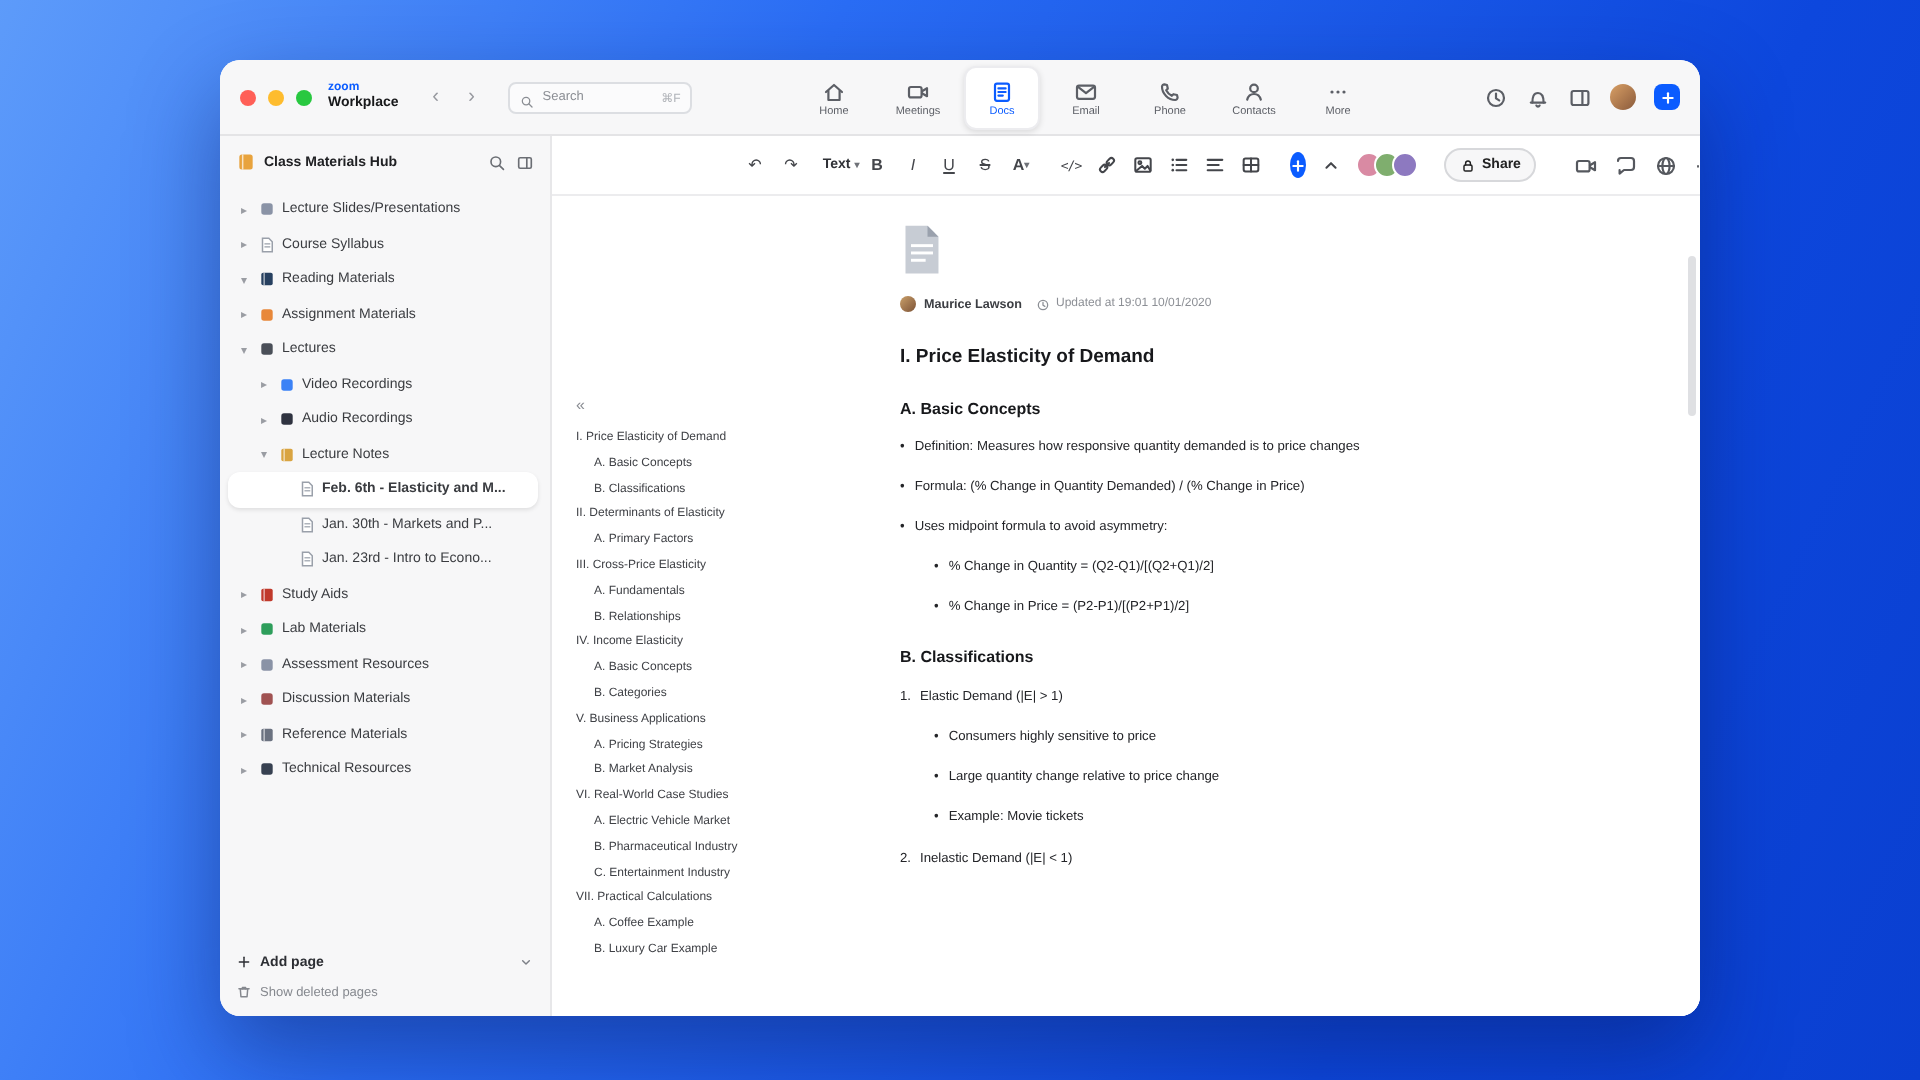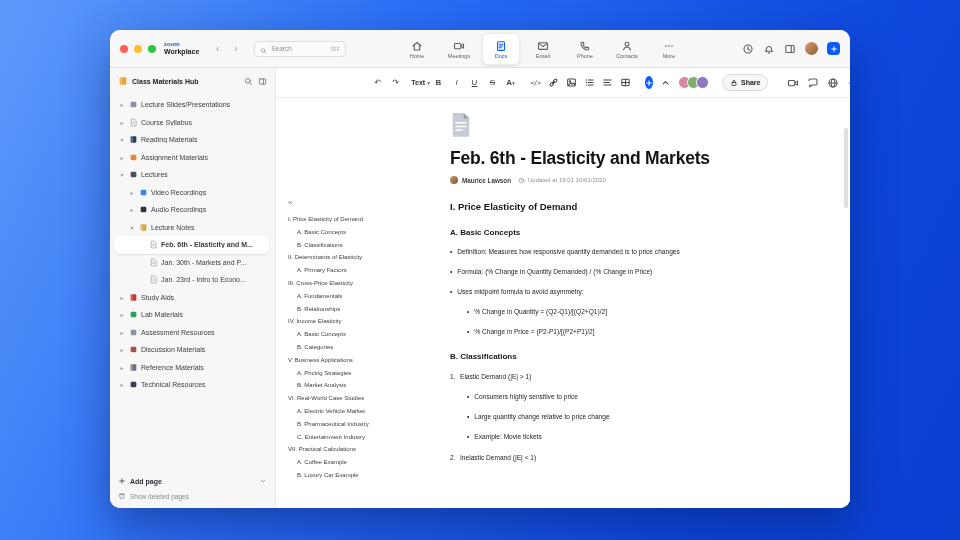--- a/index.html
+++ b/index.html
@@ -613,21 +613,20 @@
         <div class="doccol">
           <div class="docicon">
             <svg viewBox="0 0 24 28">
                 <path d="M3 1h12l6 6v20H3z" fill="#c7ccd4"></path>
                 <path d="M15 1l6 6h-6z" fill="#9aa1ad"></path>
                 <rect x="6" y="11" width="12" height="1.6" fill="#fff"></rect>
                 <rect x="6" y="15" width="12" height="1.6" fill="#fff"></rect>
                 <rect x="6" y="19" width="8" height="1.6" fill="#fff"></rect>
               </svg>
           </div>
-          <div class="doctitle">Feb. 6th - Elasticity and Markets</div>
           <div class="byline">
             <span class="b-av"></span>
             <span class="b-name">Maurice Lawson</span>
             <span class="b-upd">
               <span class="hic">
                   <svg viewBox="0 0 12 12">
                     <circle cx="6" cy="6" r="4"></circle>
                     <path d="M6 3.8v2.4l1.6 1"></path>
                   </svg>
                 </span>

